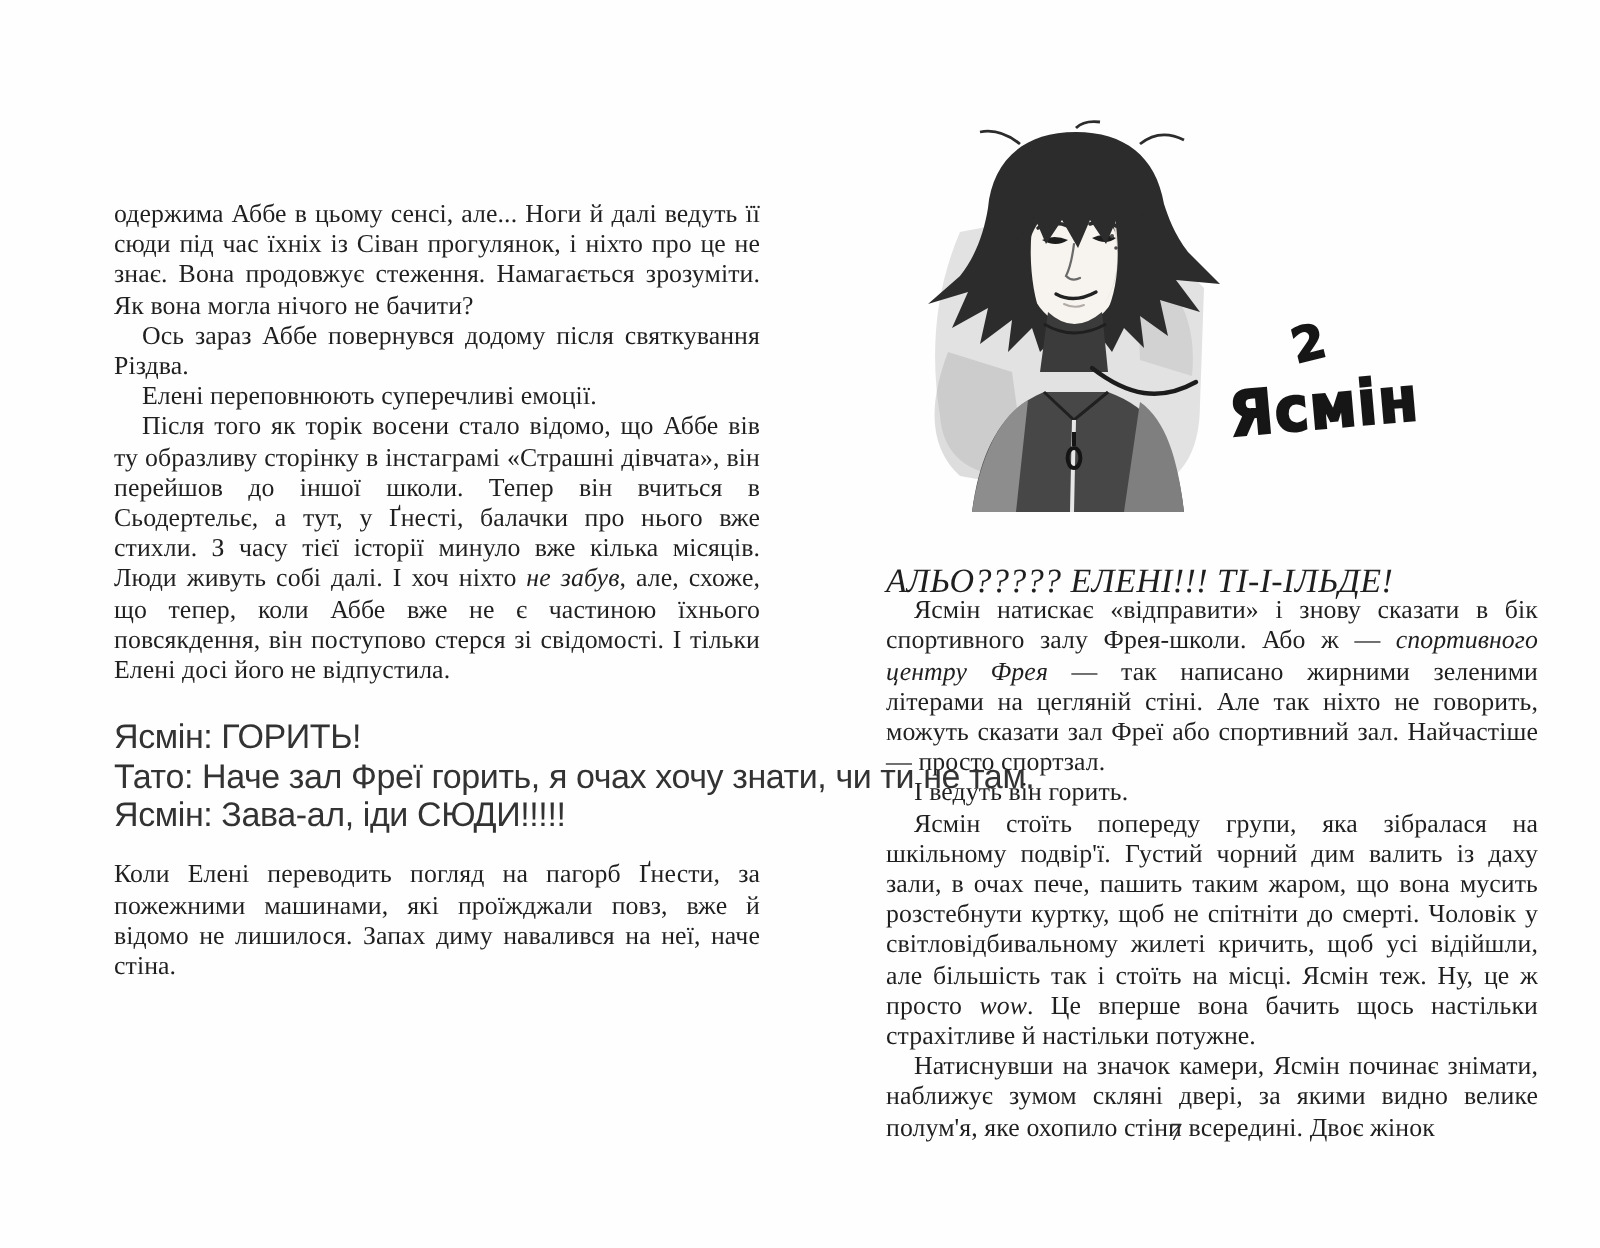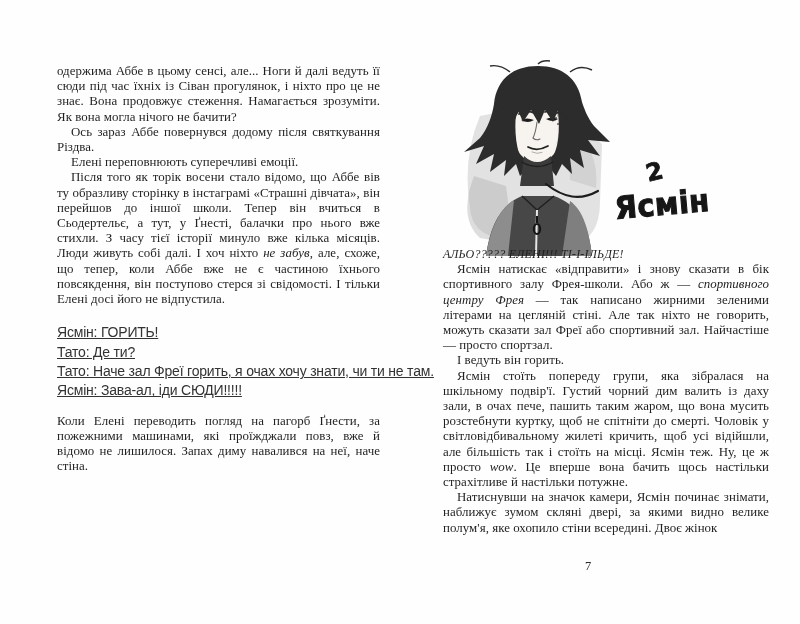--- a/index.html
+++ b/index.html
@@ -2,40 +2,40 @@
 <html lang="uk"><head>
 <meta charset="utf-8">
 <style>
   html,body{margin:0;padding:0;}
   body{
     width:800px;height:624px;position:relative;overflow:hidden;
     background:#fefefe;color:#1f1f1f;
     font-family:"Liberation Serif",serif;
   }
   .book-spread{position:absolute;inset:0;background:#fefefe;}
-  .col{position:absolute;}
+  .col{position:absolute;margin-top:36px;}
   #left-col{left:57px;top:64px;width:323px;}
   #right-col{left:443px;top:247px;width:326px;}
   .para{
     margin:0;text-align:justify;
     font-size:12.9px;line-height:15.2px;
     letter-spacing:0.05px;
   }
   .para.ind{text-indent:14px;}
   .para i{}
   .opening-line{
-    margin:0;font-style:italic;font-size:12px;line-height:15.2px;
+    margin:0;font-style:italic;font-size:17px;line-height:15.2px;
     letter-spacing:0.2px;
     font-family:Liberation Serif, serif;
   }
   .chat-block{margin:16px 0 13px 0;}
   .chat-line{
     margin:0;font-family:"Liberation Sans",sans-serif;
-    font-size:14px;line-height:19.4px;letter-spacing:-0.2px;
-    color:#333333;white-space:nowrap;text-decoration:underline;
+    font-size:17px;line-height:19.4px;letter-spacing:-0.2px;
+    color:#333333;white-space:nowrap;
   }
   .chapter-head{position:absolute;left:0;top:0;width:800px;height:0;}
   .chapter-number{
     position:absolute;left:646px;top:158px;
     font-family:"DejaVu Sans",sans-serif;font-weight:bold;font-size:24px;
     color:#161616;transform:rotate(-14deg);
     -webkit-text-stroke:0.8px #161616;
   }
   .chapter-title{
     position:absolute;left:594px;top:186px;width:136px;text-align:center;
@@ -56,21 +56,20 @@
 
   <div class="col" id="left-col">
     <div>
         <p class="para"><span>одержима Аббе в цьому сенсі, але... Ноги й далі ведуть її сюди під час їхніх із Сіван прогулянок, і ніхто про це не знає. Вона продовжує стеження. Намагається зрозуміти. Як вона могла нічого не бачити?</span></p>
         <p class="para ind"><span>Ось зараз Аббе повернувся додому після святкування Різдва.</span></p>
         <p class="para ind"><span>Елені переповнюють суперечливі емоції.</span></p>
         <p class="para ind"><span>Після того як торік восени стало відомо, що Аббе вів ту образливу сторінку в інстаграмі «Страшні дівчата», він перейшов до іншої школи. Тепер він вчиться в Сьодертельє, а тут, у Ґнесті, балачки про нього вже стихли. З часу тієї історії минуло вже кілька місяців. Люди живуть собі далі. І хоч ніхто </span><i>не забув</i><span>, але, схоже, що тепер, коли Аббе вже не є частиною їхнього повсякдення, він поступово стерся зі свідомості. І тільки Елені досі його не відпустила.</span></p>
       </div>
     <div class="chat-block">
         <p class="chat-line">Ясмін: ГОРИТЬ!</p>
-        <p class="chat-line">Тато: Де ти?</p>
         <p class="chat-line">Тато: Наче зал Фреї горить, я очах хочу знати, чи ти не там.</p>
         <p class="chat-line">Ясмін: Зава-ал, іди СЮДИ!!!!!</p>
       </div>
     <div>
         <p class="para"><span>Коли Елені переводить погляд на пагорб Ґнести, за пожежними машинами, які проїжджали повз, вже й відомо не лишилося. Запах диму навалився на неї, наче стіна.</span></p>
       </div>
   </div>
 
   <svg id="illustration" viewBox="0 0 180 200" aria-hidden="true">
 

